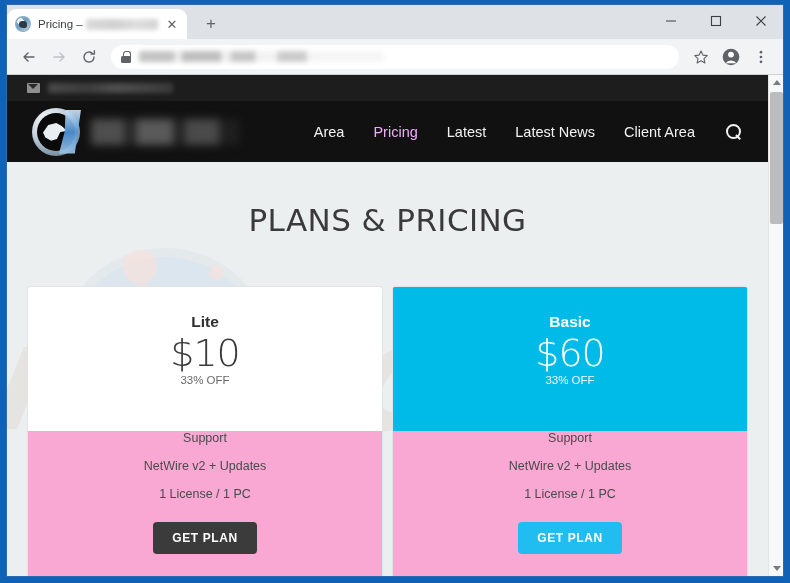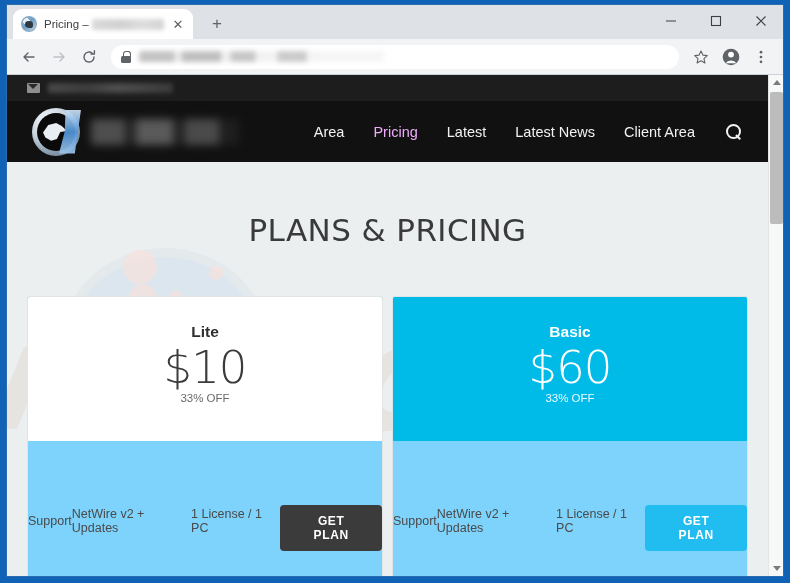--- a/index.html
+++ b/index.html
@@ -21,21 +21,20 @@
     background:#dee1e6;
     display:flex; flex-direction:column;
     position:relative;
     border:1px solid #2b6cb0;
   }
 
   
   .tabstrip{
     height:34px; background:#dee1e6;
     display:flex; align-items:flex-end; position:relative;
-    padding-left:6px;
   }
   .tab{
     height:30px; width:180px; background:#fff;
     border-radius:9px 9px 0 0;
     display:flex; align-items:center; padding:0 8px;
     position:relative; gap:7px;
     box-shadow:0 0 0 0 rgba(0,0,0,.1);
   }
   .tab-favicon{
     width:16px;height:16px;flex:0 0 16px;
@@ -221,55 +220,54 @@
     font-size:150px;font-weight:700;font-style:italic;
     letter-spacing:-6px;
     color:rgba(226,219,214,.55);
     white-space:nowrap;z-index:1;pointer-events:none;
     transform:skewX(-12deg);
   }
 
   .page-title{
     position:relative;z-index:2;text-align:center;
     font-size:31px;font-weight:400;color:#3a3a3a;
-    padding-top:50px;letter-spacing:.4px;
+    padding-top:40px;letter-spacing:.4px;
     font-family:"DejaVu Sans", sans-serif;
   }
 
   .plans{
     position:relative;z-index:2;display:flex;gap:9px;
     padding:48px 20px 0 20px;
   }
   .card{
     flex:1;border:1px solid #e0e4e5;border-radius:3px;
-    background:#7dd3fc;overflow:hidden;height:298px;
+    background:#f9a8d4;overflow:hidden;height:298px;
     display:flex;flex-direction:column;
   }
   .card-head{
     height:144px;display:flex;flex-direction:column;align-items:center;
     justify-content:flex-start;padding-top:26px;
   }
   .card.lite .card-head{background:#ffffff;}
   .card.basic .card-head{background:#00bbe8;}
   .plan-name{font-size:15.5px;font-weight:700;color:#2f2f2f;}
   .card.basic .plan-name{color:#fff;}
   .plan-price{
-    font-size:45px;font-weight:300;color:#3b3b3b;line-height:1.18;
+    font-size:38px;font-weight:300;color:#3b3b3b;line-height:1.18;
     font-family:"DejaVu Sans", sans-serif;letter-spacing:-1px;
   }
   .card.basic .plan-price{color:#fff;}
   .plan-off{font-size:11.5px;color:#6a6a6a;margin-top:-2px;}
   .card.basic .plan-off{color:#eafaff;}
   .card-body{
-    flex:1;display:flex;flex-direction:row;align-items:center;
-    padding-top:21px;
+    flex:1;display:flex;flex-direction:column;align-items:center;
   }
   .feature{font-size:12.5px;color:#4a4a4a;margin-bottom:14px;}
   .get-plan{
-    border:none;border-radius:4px;
+    margin-top:7px;border:none;border-radius:4px;
     padding:9px 19px;font-size:12px;font-weight:700;letter-spacing:.6px;
     color:#fff;cursor:pointer;font-family:"Liberation Sans", sans-serif;
   }
   .card.lite .get-plan{background:#3b3b3b;}
   .card.basic .get-plan{background:#22bdf0;}
 
   
   .scrollbar{
     width:15px;background:#f7f8f8;border-left:1px solid #e2e4e6;
     position:relative;flex:0 0 15px;

